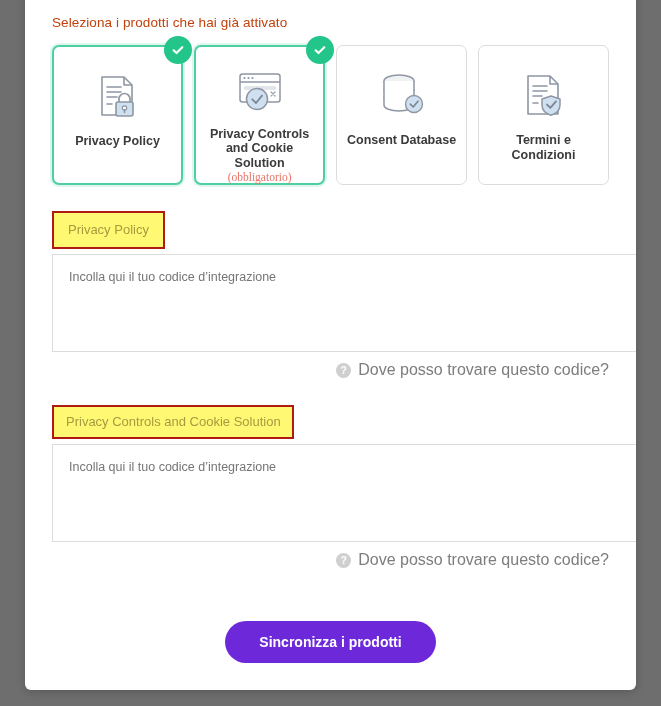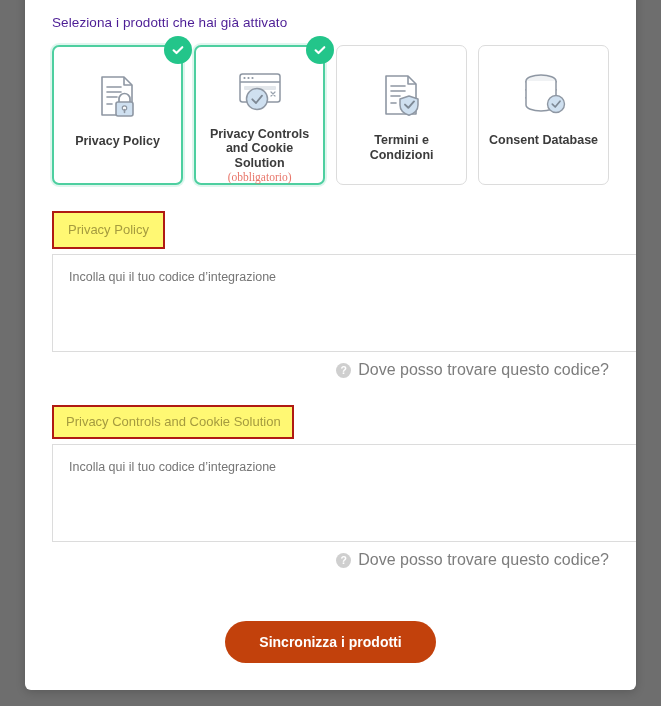--- a/index.html
+++ b/index.html
@@ -44,21 +44,21 @@
     background: #ffffff;
     border-radius: 6px;
     box-shadow: 0 2px 10px rgba(0,0,0,.18);
     overflow: hidden;
   }
   .modal-inner { padding: 0 27px; }
 
   .section-title {
     margin-top: 33px;
     font-size: 13.5px;
-    color: #4c1d95;
+    color: #c2410c;
     letter-spacing: .1px;
   }
 
   
   .cards {
     display: flex;
     gap: 11px;
     margin-top: 15px;
   }
   .card {
@@ -161,21 +161,21 @@
     color: #7d7d7d;
     cursor: pointer;
   }
 
   
   .submit-wrap {
     margin-top: 52px;
     display: flex; justify-content: center;
   }
   .submit-btn {
-    background: #c2410c;
+    background: #6d28d9;
     color: #ffffff;
     border: none;
     border-radius: 22px;
     font-size: 14px;
     font-weight: 700;
     padding: 13px 34px;
     cursor: pointer;
     font-family: "Liberation Sans", sans-serif;
   }
 </style>
@@ -239,48 +239,48 @@
             <circle cx="26" cy="29" r="10.5" fill="#cfe0f0" stroke="#8e97a3" stroke-width="1.5"></circle>
             <path d="M21.3 29.3 L25 33 L31 25.6" fill="none" stroke="#7d8894" stroke-width="1.8" stroke-linecap="round" stroke-linejoin="round"></path>
           </svg>
         </div>
         <div class="card-label">Privacy Controls and Cookie Solution</div>
         <div class="card-sub">(obbligatorio)</div>
       </div>
 
       <div class="card">
         <div class="card-icon">
+          <svg width="54" height="48" viewBox="0 0 54 48" aria-hidden="true">
+            <ellipse cx="24" cy="9" rx="15" ry="6" fill="#f0f2f4" stroke="#8e97a3" stroke-width="1.5"></ellipse>
+            <path d="M9 9 v8 c0 3.3 6.7 6 15 6 s15 -2.7 15 -6 v-8" fill="#ffffff" stroke="#8e97a3" stroke-width="1.5"></path>
+            <path d="M9 17 v8 c0 3.3 6.7 6 15 6 s15 -2.7 15 -6 v-8" fill="#ffffff" stroke="#8e97a3" stroke-width="1.5"></path>
+            <path d="M9 25 v8 c0 3.3 6.7 6 15 6 s15 -2.7 15 -6 v-8" fill="#ffffff" stroke="#8e97a3" stroke-width="1.5"></path>
+            <circle cx="39" cy="32" r="8.5" fill="#cfe0f0" stroke="#8e97a3" stroke-width="1.4"></circle>
+            <path d="M35.3 32.2 L38.2 35 L43 29.2" fill="none" stroke="#7d8894" stroke-width="1.7" stroke-linecap="round" stroke-linejoin="round"></path>
+          </svg>
+        </div>
+        <div class="card-label">Consent Database</div>
+      </div>
+
+      <div class="card">
+        <div class="card-icon">
           <svg width="52" height="52" viewBox="0 0 52 52" aria-hidden="true">
             <path d="M10 6 h22 l8 8 v30 h-30 z" fill="#ffffff" stroke="#8e97a3" stroke-width="1.6" stroke-linejoin="round"></path>
             <path d="M32 6 v8 h8" fill="none" stroke="#8e97a3" stroke-width="1.6" stroke-linejoin="round"></path>
             <line x1="15" y1="16" x2="29" y2="16" stroke="#8e97a3" stroke-width="1.6" stroke-linecap="round"></line>
             <line x1="15" y1="21" x2="29" y2="21" stroke="#8e97a3" stroke-width="1.6" stroke-linecap="round"></line>
             <line x1="15" y1="26" x2="24" y2="26" stroke="#8e97a3" stroke-width="1.6" stroke-linecap="round"></line>
             <line x1="15" y1="33" x2="20" y2="33" stroke="#8e97a3" stroke-width="1.6" stroke-linecap="round"></line>
             <path d="M33 26 l9 3 v6 c0 5.5 -4.6 8.8 -9 10.2 c-4.4 -1.4 -9 -4.7 -9 -10.2 v-6 z" fill="#cfe0f0" stroke="#8e97a3" stroke-width="1.5" stroke-linejoin="round"></path>
             <path d="M29 34.6 L32.3 37.8 L38 31.4" fill="none" stroke="#7d8894" stroke-width="1.9" stroke-linecap="round" stroke-linejoin="round"></path>
           </svg>
         </div>
         <div class="card-label">Termini e Condizioni</div>
       </div>
 
-      <div class="card">
-        <div class="card-icon">
-          <svg width="54" height="48" viewBox="0 0 54 48" aria-hidden="true">
-            <ellipse cx="24" cy="9" rx="15" ry="6" fill="#f0f2f4" stroke="#8e97a3" stroke-width="1.5"></ellipse>
-            <path d="M9 9 v8 c0 3.3 6.7 6 15 6 s15 -2.7 15 -6 v-8" fill="#ffffff" stroke="#8e97a3" stroke-width="1.5"></path>
-            <path d="M9 17 v8 c0 3.3 6.7 6 15 6 s15 -2.7 15 -6 v-8" fill="#ffffff" stroke="#8e97a3" stroke-width="1.5"></path>
-            <path d="M9 25 v8 c0 3.3 6.7 6 15 6 s15 -2.7 15 -6 v-8" fill="#ffffff" stroke="#8e97a3" stroke-width="1.5"></path>
-            <circle cx="39" cy="32" r="8.5" fill="#cfe0f0" stroke="#8e97a3" stroke-width="1.4"></circle>
-            <path d="M35.3 32.2 L38.2 35 L43 29.2" fill="none" stroke="#7d8894" stroke-width="1.7" stroke-linecap="round" stroke-linejoin="round"></path>
-          </svg>
-        </div>
-        <div class="card-label">Consent Database</div>
-      </div>
-
     </div>
 
     <div class="field-group">
       <div class="field-label-wrap">
         <span class="field-label">Privacy Policy</span>
       </div>
       <textarea class="code-area tall" placeholder="Incolla qui il tuo codice d’integrazione" style=""></textarea>
       <div class="helper">
         <span class="help-icon">?</span>
         <span class="help-text">Dove posso trovare questo codice?</span>

